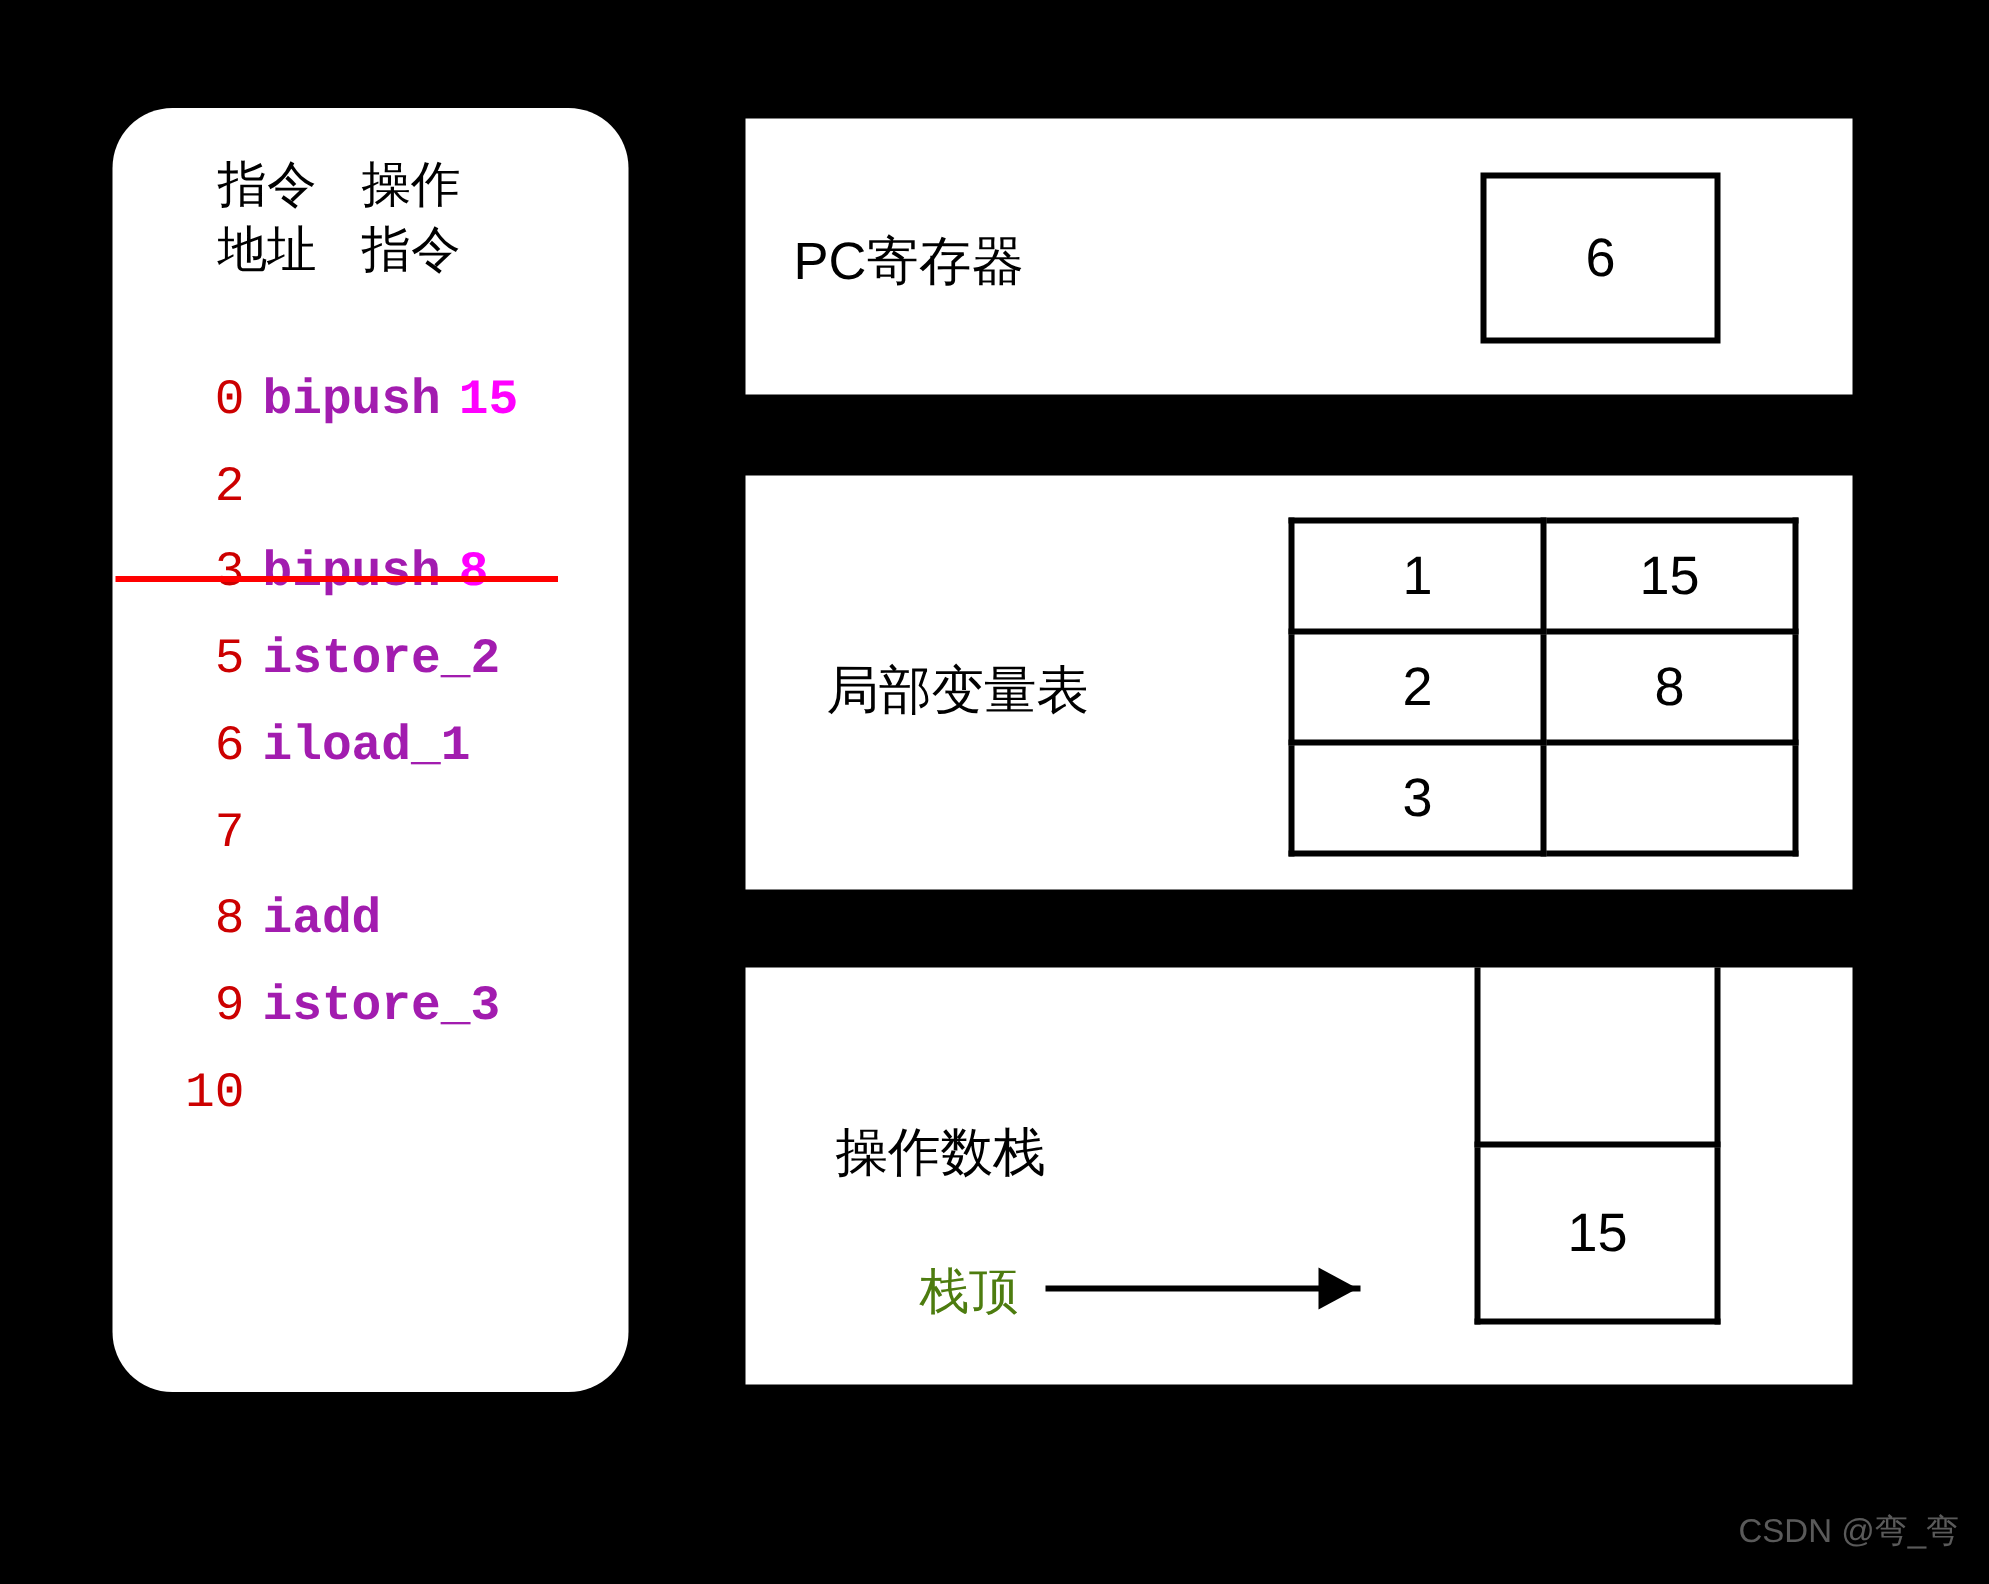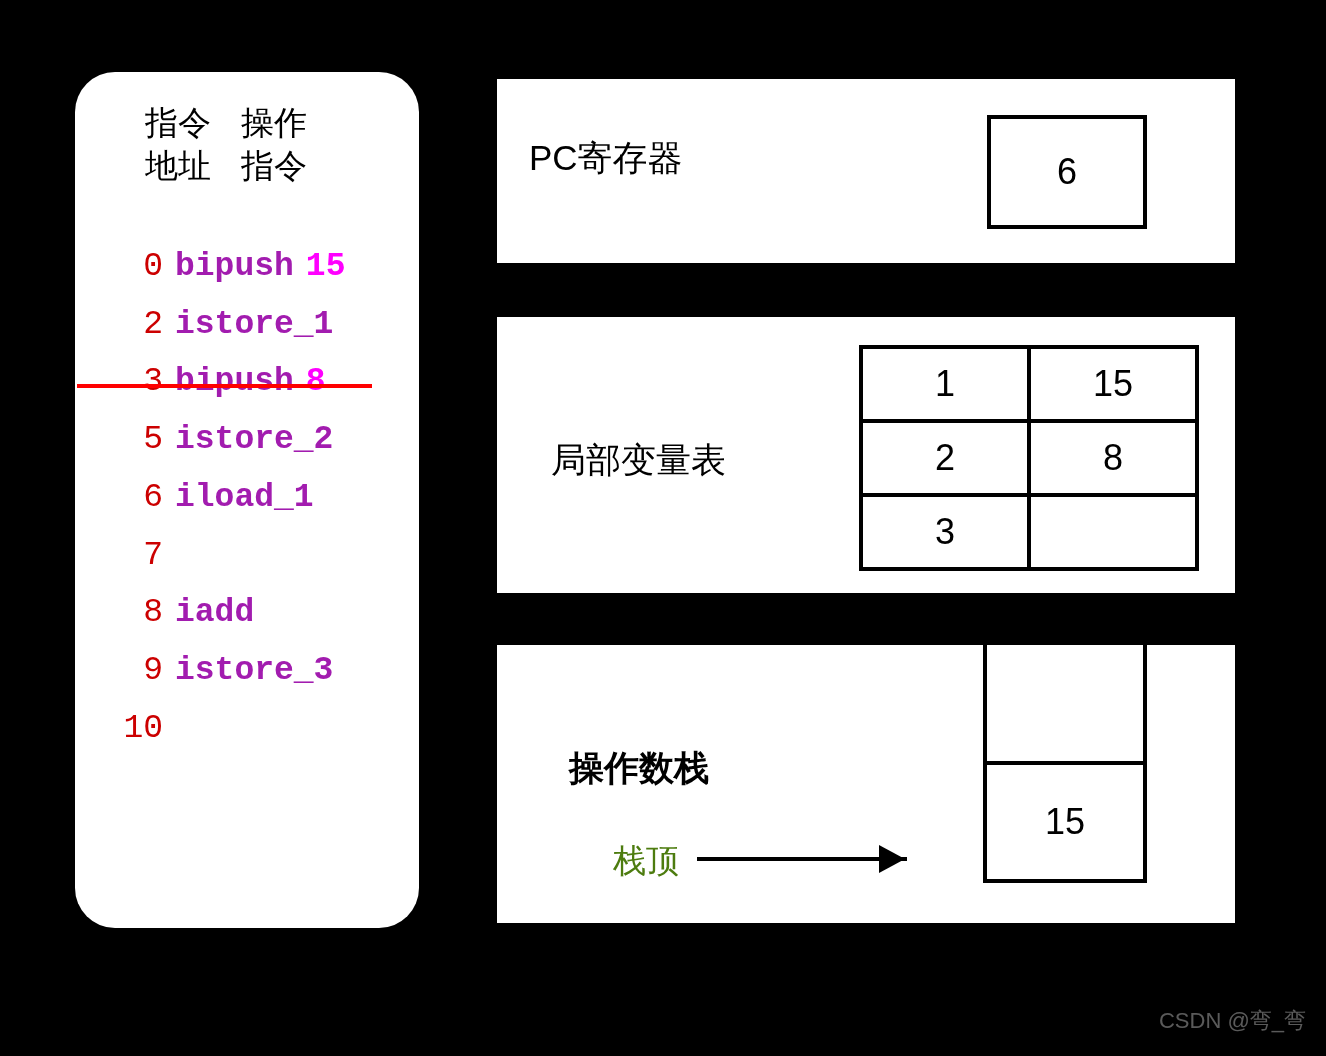--- a/index.html
+++ b/index.html
@@ -91,23 +91,23 @@
       left: 494px;
       top: 642px;
       width: 744px;
       height: 284px;
     }
     .panel-label {
       position: absolute;
       font-size: 35px;
       color: #000;
     }
-    .pc-label { left: 32px; top: 56px; text-align: center; }
+    .pc-label { left: 32px; top: 72px; text-align: center; }
     .lvt-label { left: 54px; top: 120px; }
-    .stack-label { left: 72px; top: 100px; font-weight: bold; }
+    .stack-label { left: 60px; top: 100px; }
     .stack-top-label { left: 116px; top: 194px; position: absolute; font-size: 33px; color: #4d7c0f; }
     .pc-box {
       position: absolute;
       right: 88px;
       top: 36px;
       width: 160px;
       height: 114px;
       border: 4px solid #000;
       display: flex;
       align-items: center;
@@ -190,21 +190,20 @@
     </div>
   </div>
   <div class="instructions">
     <div class="instruction-row">
       <span class="addr">0</span>
       <span class="opcode">bipush</span>
       <span class="operand">15</span>
     </div>
     <div class="instruction-row">
       <span class="addr">2</span>
-      <span class="opcode">istore_1</span>
       <span class="operand"></span>
     </div>
     <div class="instruction-row">
       <span class="addr">3</span>
       <span class="opcode">bipush</span>
       <span class="operand">8</span>
     </div>
     <div class="instruction-row">
       <span class="addr">5</span>
       <span class="opcode">istore_2</span>

